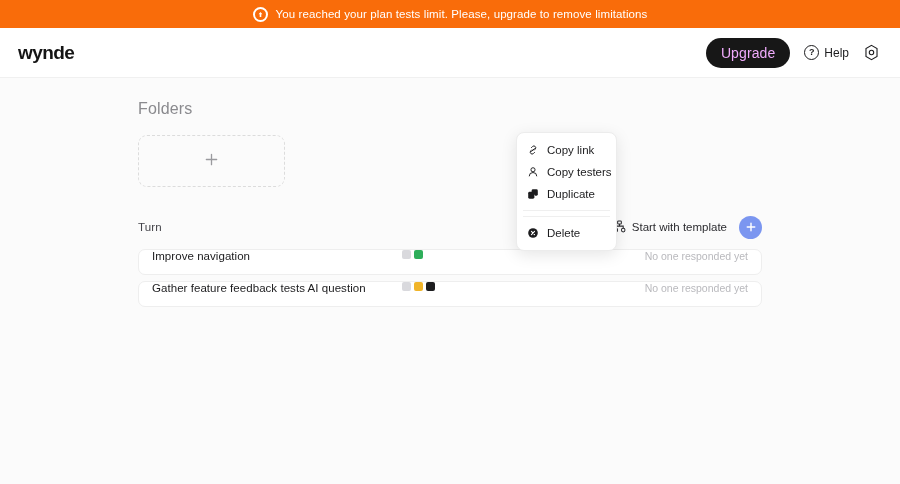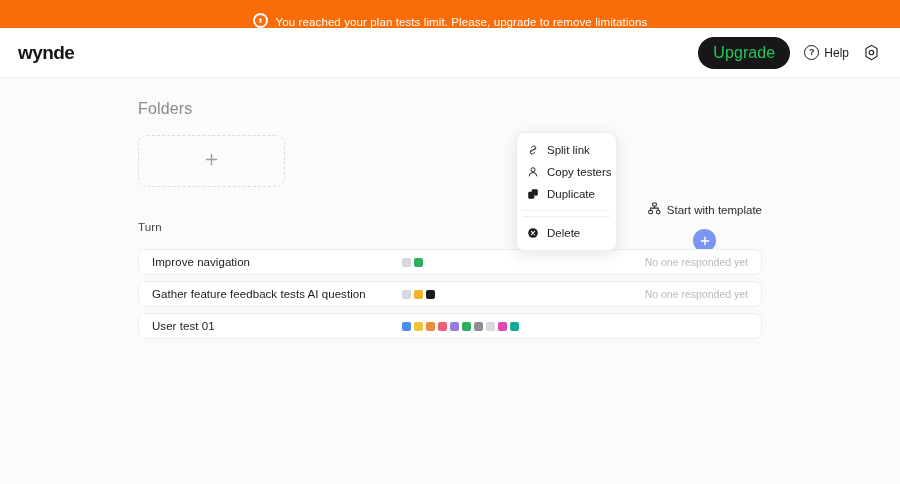--- a/index.html
+++ b/index.html
@@ -9,21 +9,21 @@
     background: #fbfbfb;
     color: #1c1c1e;
     overflow: hidden;
   }
 
   
   .banner {
     height: 28px;
     background: #f96c0a;
     display: flex;
-    align-items: flex-end;
+    align-items: center;
     justify-content: center;
     gap: 8px;
     color: #ffffff;
     font-size: 11.5px;
     letter-spacing: .1px;
   }
   .banner-icon {
     width: 15px; height: 15px;
     border-radius: 50%;
     background: #ffffff;
@@ -49,24 +49,24 @@
     color: #151515;
   }
   .header-right {
     margin-left: auto;
     display: flex;
     align-items: center;
     gap: 14px;
   }
   .upgrade-btn {
     background: #171717;
-    color: #22c55e;
+    color: #f0abfc;
     border: none;
     border-radius: 16px;
-    font-size: 16px;
+    font-size: 14px;
     font-family: inherit;
     padding: 7px 15px;
     cursor: pointer;
     letter-spacing: .1px;
   }
   .help-link {
     display: flex;
     align-items: center;
     gap: 5px;
     font-size: 12px;
@@ -119,21 +119,20 @@
   .tests-label {
     font-size: 11.5px;
     color: #44444a;
     letter-spacing: .15px;
   }
   .tests-actions {
     margin-left: auto;
     display: flex;
     align-items: center;
     gap: 12px;
-    flex-direction: column;
   }
   .template-btn {
     display: flex;
     align-items: center;
     gap: 6px;
     font-size: 11.5px;
     color: #2c2c30;
     cursor: pointer;
   }
   .add-circle {
@@ -146,21 +145,21 @@
   }
 
   
   .test-list { margin-top: 9px; display: flex; flex-direction: column; gap: 6px; }
   .test-row {
     height: 26px;
     background: #ffffff;
     border: 1px solid #eeeeee;
     border-radius: 7px;
     display: flex;
-    align-items: center;
+    align-items: flex-start;
     padding: 0 13px;
     cursor: pointer;
     position: relative;
     gap: 40px;
   }
   .test-name {
     font-size: 11.5px;
     color: #1c1c1e;
     width: 210px;
     flex: 0 0 auto;
@@ -297,46 +296,30 @@
     <div class="test-row">
       <span class="test-name">Gather feature feedback tests AI question</span>
       <span class="chips">
         <span class="chip" style="background:#d9d9dd"></span>
         <span class="chip" style="background:#f0b429"></span>
         <span class="chip" style="background:#1c1c1e"></span>
       </span>
       <span class="test-status">No one responded yet</span>
     </div>
 
-    <div class="test-row">
-      <span class="test-name">User test 01</span>
-      <span class="chips">
-        <span class="chip" style="background:#4a8ef0"></span>
-        <span class="chip" style="background:#f0c33c"></span>
-        <span class="chip" style="background:#f08a3c"></span>
-        <span class="chip" style="background:#ef5f73"></span>
-        <span class="chip" style="background:#9a7ce0"></span>
-        <span class="chip" style="background:#2eae5a"></span>
-        <span class="chip" style="background:#8e8e93"></span>
-        <span class="chip" style="background:#d9d9dd"></span>
-        <span class="chip" style="background:#e046b8"></span>
-        <span class="chip" style="background:#16a89a"></span>
-      </span>
-      <span class="test-status"></span>
-    </div>
   </div>
 
   <div class="ctx-menu">
     <div class="ctx-item">
       <span class="ctx-icon">
         <svg width="12" height="12" viewBox="0 0 14 14">
           <path d="M5.4 8.6 L8.6 5.4 M5.2 4.2 L6.6 2.8 a2.2 2.2 0 0 1 3.1 3.1 L8.4 7.2 M5.6 6.8 L4.3 8.1 a2.2 2.2 0 0 0 3.1 3.1 L8.8 9.8" fill="none" stroke="#1c1c1e" stroke-width="1.1" stroke-linecap="round"></path>
         </svg>
       </span>
-      <span>Split link</span>
+      <span>Copy link</span>
     </div>
 
     <div class="ctx-item">
       <span class="ctx-icon">
         <svg width="12" height="12" viewBox="0 0 14 14">
           <circle cx="7" cy="4.4" r="2.4" fill="none" stroke="#1c1c1e" stroke-width="1.1"></circle>
           <path d="M2.6 12 a4.4 4.4 0 0 1 8.8 0" fill="none" stroke="#1c1c1e" stroke-width="1.1"></path>
         </svg>
       </span>
       <span>Copy testers</span>

